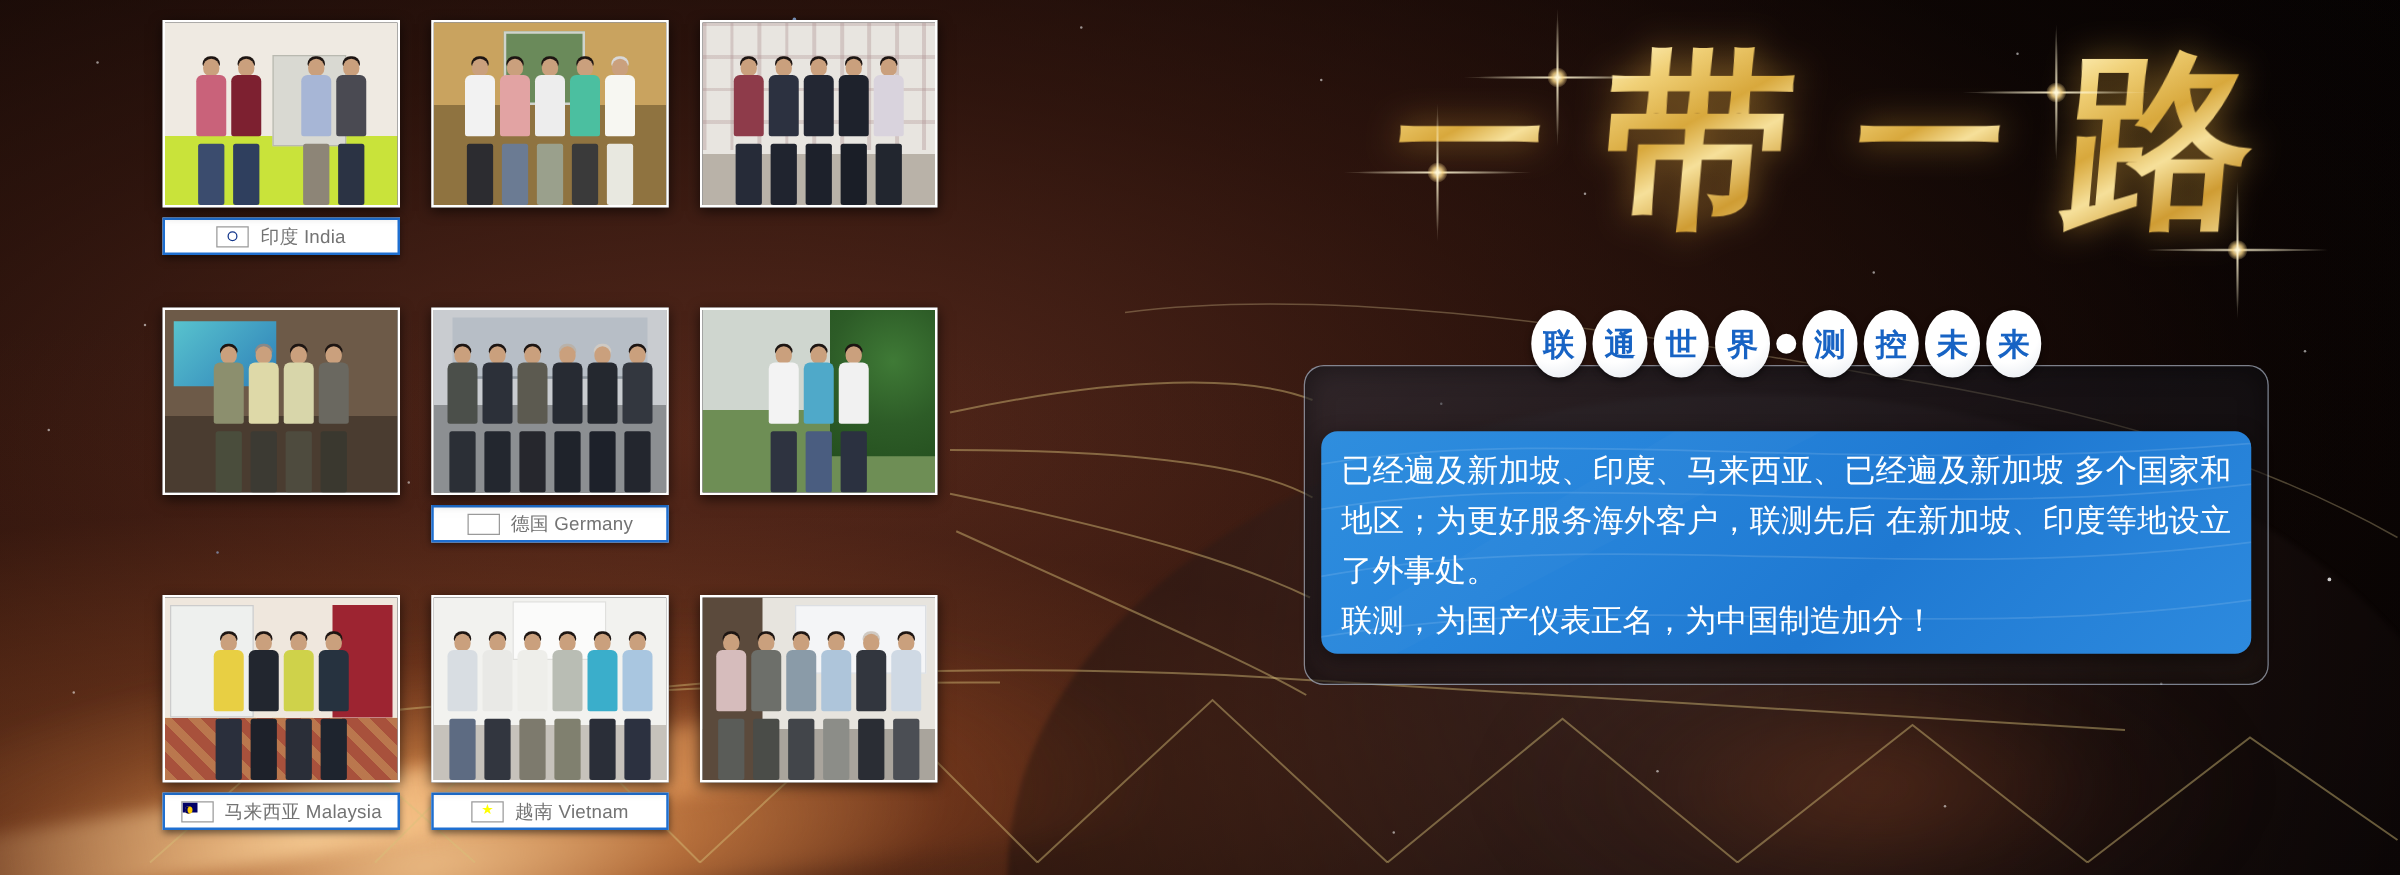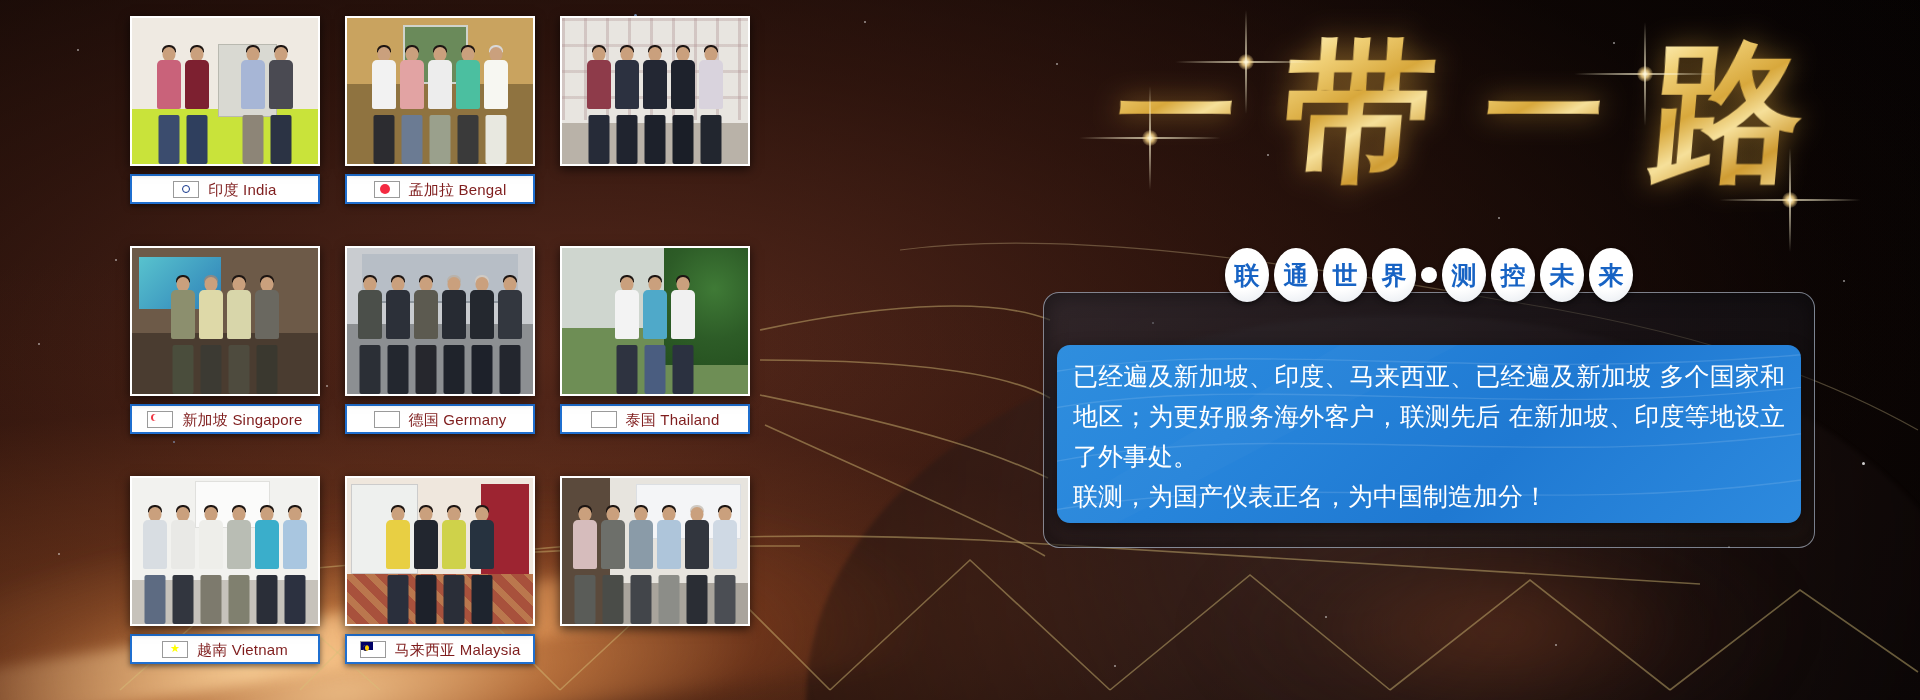--- a/index.html
+++ b/index.html
@@ -92,21 +92,21 @@
     display:flex;align-items:center;justify-content:center;gap:9px;
     box-shadow:0 2px 6px rgba(0,0,0,.55);
   }
   .label .flag{
     width:26px;height:17px;flex:0 0 auto;
     border:1px solid #9a9a9a;
     box-sizing:border-box;
     position:relative;overflow:hidden;background:#fff;
   }
   .label .ltxt{
-    font-size:15px;line-height:1;color:#7f1d1d;white-space:nowrap;
+    font-size:15px;line-height:1;color:#737373;white-space:nowrap;
     font-family:"Liberation Sans","DejaVu Sans",sans-serif;
     letter-spacing:.2px;
   }
 
   
   .f-india{background:linear-gradient(#ff9933 0 33.3%,#ffffff 33.3% 66.6%,#138808 66.6% 100%);}
   .f-india::after{content:"";position:absolute;left:50%;top:50%;transform:translate(-50%,-50%);width:6px;height:6px;border-radius:50%;border:1.2px solid #11348a;}
   .f-bengal{background:#006a4e;}
   .f-bengal::after{content:"";position:absolute;left:44%;top:50%;transform:translate(-50%,-50%);width:10px;height:10px;border-radius:50%;background:#f42a41;}
   .f-sweden{background:#006aa7;}
@@ -331,24 +331,20 @@
               <div class="legs" style="background:#3a3a3a"></div>
             </div>
           <div class="person">
               <div class="hair" style="background:#d8d8d8"></div>
               <div class="head"></div>
               <div class="torso" style="background:#f7f7f2"></div>
               <div class="legs" style="background:#e8e8e0"></div>
             </div>
         </div>
       </div>
-      <div class="label">
-        <span class="flag f-bengal"></span>
-        <span class="ltxt">孟加拉 Bengal</span>
-      </div>
     </div>
 
     <div class="cell">
       <div class="photo">
         <div class="scene" style="background:linear-gradient(#e8e5e0 0 72%,#b9b2a8 72% 100%)"></div>
         <div class="scene" style="background:repeating-linear-gradient(90deg,rgba(170,140,140,.35) 0 3px,transparent 3px 22px),repeating-linear-gradient(rgba(170,140,140,.3) 0 3px,transparent 3px 26px);top:0;bottom:30%;"></div>
         <div class="ppl">
           <div class="person">
               <div class="hair"></div>
               <div class="head"></div>
@@ -406,24 +402,20 @@
               <div class="torso" style="background:#d8d6aa"></div>
               <div class="legs" style="background:#4e4b3e"></div>
             </div>
           <div class="person">
               <div class="hair"></div>
               <div class="head"></div>
               <div class="torso" style="background:#6a6860"></div>
               <div class="legs" style="background:#3a382f"></div>
             </div>
         </div>
-      </div>
-      <div class="label">
-        <span class="flag f-singapore"></span>
-        <span class="ltxt">新加坡 Singapore</span>
       </div>
     </div>
 
     <div class="cell">
       <div class="photo">
         <div class="scene" style="background:linear-gradient(#c9ccd0 0 52%,#8c8f92 52% 100%)"></div>
         <div class="scene" style="left:8%;right:8%;top:4%;bottom:62%;background:#b7bec6;border-bottom:2px solid #8e969e;"></div>
         <div class="ppl">
           <div class="person">
               <div class="hair"></div>
@@ -486,73 +478,20 @@
               <div class="torso" style="background:#4fa9c9"></div>
               <div class="legs" style="background:#4a5d80"></div>
             </div>
           <div class="person">
               <div class="hair"></div>
               <div class="head"></div>
               <div class="torso" style="background:#f1f1f1"></div>
               <div class="legs" style="background:#2b3140"></div>
             </div>
         </div>
-      </div>
-      <div class="label">
-        <span class="flag f-thailand"></span>
-        <span class="ltxt">泰国 Thailand</span>
-      </div>
-    </div>
-
-    <div class="cell">
-      <div class="photo">
-        <div class="scene" style="background:linear-gradient(#f2f2ef 0 70%,#c6c2bb 70% 100%)"></div>
-        <div class="scene" style="left:34%;right:26%;top:2%;bottom:66%;background:#fbfbfa;border:1px solid #e0e0dd;"></div>
-        <div class="ppl">
-          <div class="person">
-              <div class="hair"></div>
-              <div class="head"></div>
-              <div class="torso" style="background:#d8dde2"></div>
-              <div class="legs" style="background:#5d6b82"></div>
-            </div>
-          <div class="person">
-              <div class="hair"></div>
-              <div class="head"></div>
-              <div class="torso" style="background:#e9e9e6"></div>
-              <div class="legs" style="background:#32363f"></div>
-            </div>
-          <div class="person">
-              <div class="hair"></div>
-              <div class="head"></div>
-              <div class="torso" style="background:#eeeeea"></div>
-              <div class="legs" style="background:#7d7a6d"></div>
-            </div>
-          <div class="person">
-              <div class="hair"></div>
-              <div class="head"></div>
-              <div class="torso" style="background:#b9bdb4"></div>
-              <div class="legs" style="background:#80806f"></div>
-            </div>
-          <div class="person">
-              <div class="hair"></div>
-              <div class="head"></div>
-              <div class="torso" style="background:#3aaecb"></div>
-              <div class="legs" style="background:#2a2e38"></div>
-            </div>
-          <div class="person">
-              <div class="hair"></div>
-              <div class="head"></div>
-              <div class="torso" style="background:#a9c6e0"></div>
-              <div class="legs" style="background:#2c3140"></div>
-            </div>
-        </div>
-      </div>
-      <div class="label">
-        <span class="flag f-vietnam"></span>
-        <span class="ltxt">越南 Vietnam</span>
       </div>
     </div>
 
     <div class="cell">
       <div class="photo">
         <div class="scene" style="background:linear-gradient(#efe7dd 0 66%,#a8513c 66% 100%)"></div>
         <div class="scene" style="background:repeating-linear-gradient(45deg,rgba(220,190,110,.35) 0 7px,rgba(150,60,45,0) 7px 16px);top:66%;bottom:0;"></div>
         <div class="scene" style="left:2%;right:62%;top:4%;bottom:34%;background:#eef0ee;border:1px solid #ccc;"></div>
         <div class="scene" style="left:72%;right:2%;top:4%;bottom:34%;background:#9d2431;"></div>
         <div class="ppl">
@@ -578,20 +517,69 @@
               <div class="hair"></div>
               <div class="head"></div>
               <div class="torso" style="background:#26323f"></div>
               <div class="legs" style="background:#1e242e"></div>
             </div>
         </div>
       </div>
       <div class="label">
         <span class="flag f-malaysia"></span>
         <span class="ltxt">马来西亚 Malaysia</span>
+      </div>
+    </div>
+
+    <div class="cell">
+      <div class="photo">
+        <div class="scene" style="background:linear-gradient(#f2f2ef 0 70%,#c6c2bb 70% 100%)"></div>
+        <div class="scene" style="left:34%;right:26%;top:2%;bottom:66%;background:#fbfbfa;border:1px solid #e0e0dd;"></div>
+        <div class="ppl">
+          <div class="person">
+              <div class="hair"></div>
+              <div class="head"></div>
+              <div class="torso" style="background:#d8dde2"></div>
+              <div class="legs" style="background:#5d6b82"></div>
+            </div>
+          <div class="person">
+              <div class="hair"></div>
+              <div class="head"></div>
+              <div class="torso" style="background:#e9e9e6"></div>
+              <div class="legs" style="background:#32363f"></div>
+            </div>
+          <div class="person">
+              <div class="hair"></div>
+              <div class="head"></div>
+              <div class="torso" style="background:#eeeeea"></div>
+              <div class="legs" style="background:#7d7a6d"></div>
+            </div>
+          <div class="person">
+              <div class="hair"></div>
+              <div class="head"></div>
+              <div class="torso" style="background:#b9bdb4"></div>
+              <div class="legs" style="background:#80806f"></div>
+            </div>
+          <div class="person">
+              <div class="hair"></div>
+              <div class="head"></div>
+              <div class="torso" style="background:#3aaecb"></div>
+              <div class="legs" style="background:#2a2e38"></div>
+            </div>
+          <div class="person">
+              <div class="hair"></div>
+              <div class="head"></div>
+              <div class="torso" style="background:#a9c6e0"></div>
+              <div class="legs" style="background:#2c3140"></div>
+            </div>
+        </div>
+      </div>
+      <div class="label">
+        <span class="flag f-vietnam"></span>
+        <span class="ltxt">越南 Vietnam</span>
       </div>
     </div>
 
     <div class="cell">
       <div class="photo">
         <div class="scene" style="background:linear-gradient(#e7e4de 0 72%,#a9a49c 72% 100%)"></div>
         <div class="scene" style="left:0;right:74%;top:0;bottom:0;background:#5b4a3c;"></div>
         <div class="scene" style="left:40%;right:4%;top:4%;bottom:58%;background:#f4f5f7;border:1px solid #dcdfe3;"></div>
         <div class="ppl">
           <div class="person">

